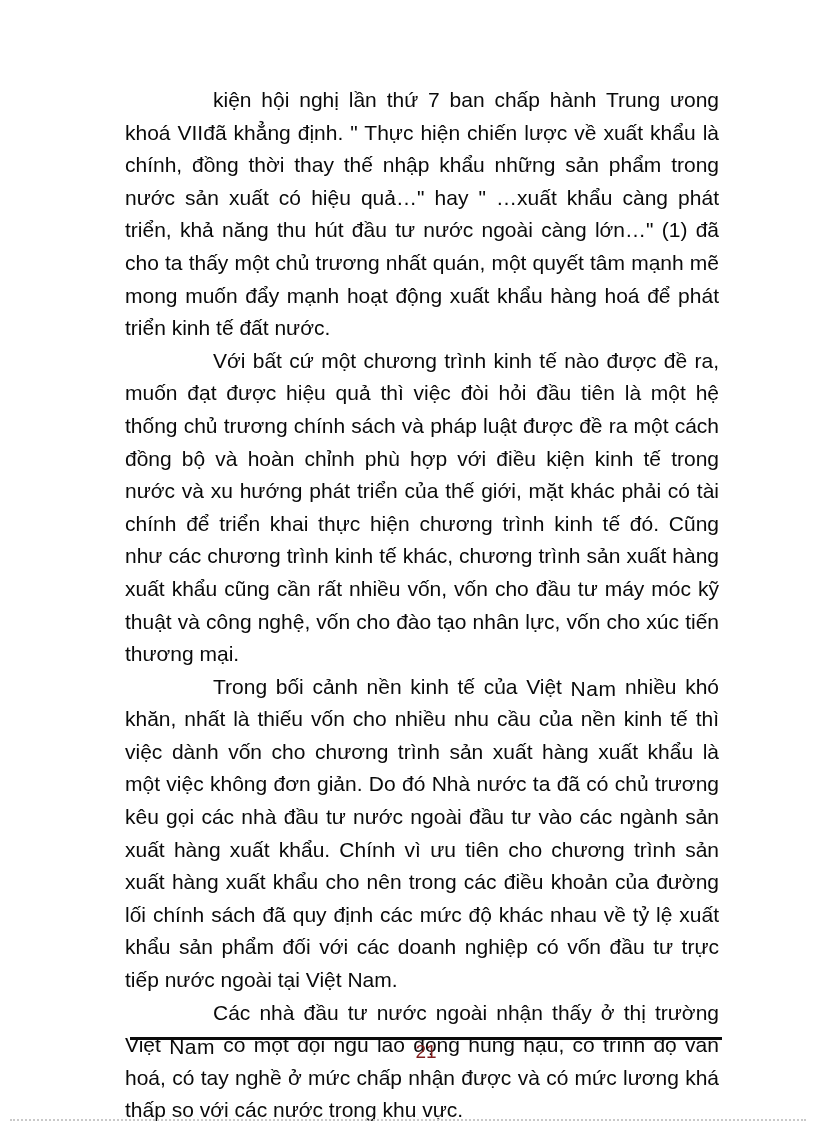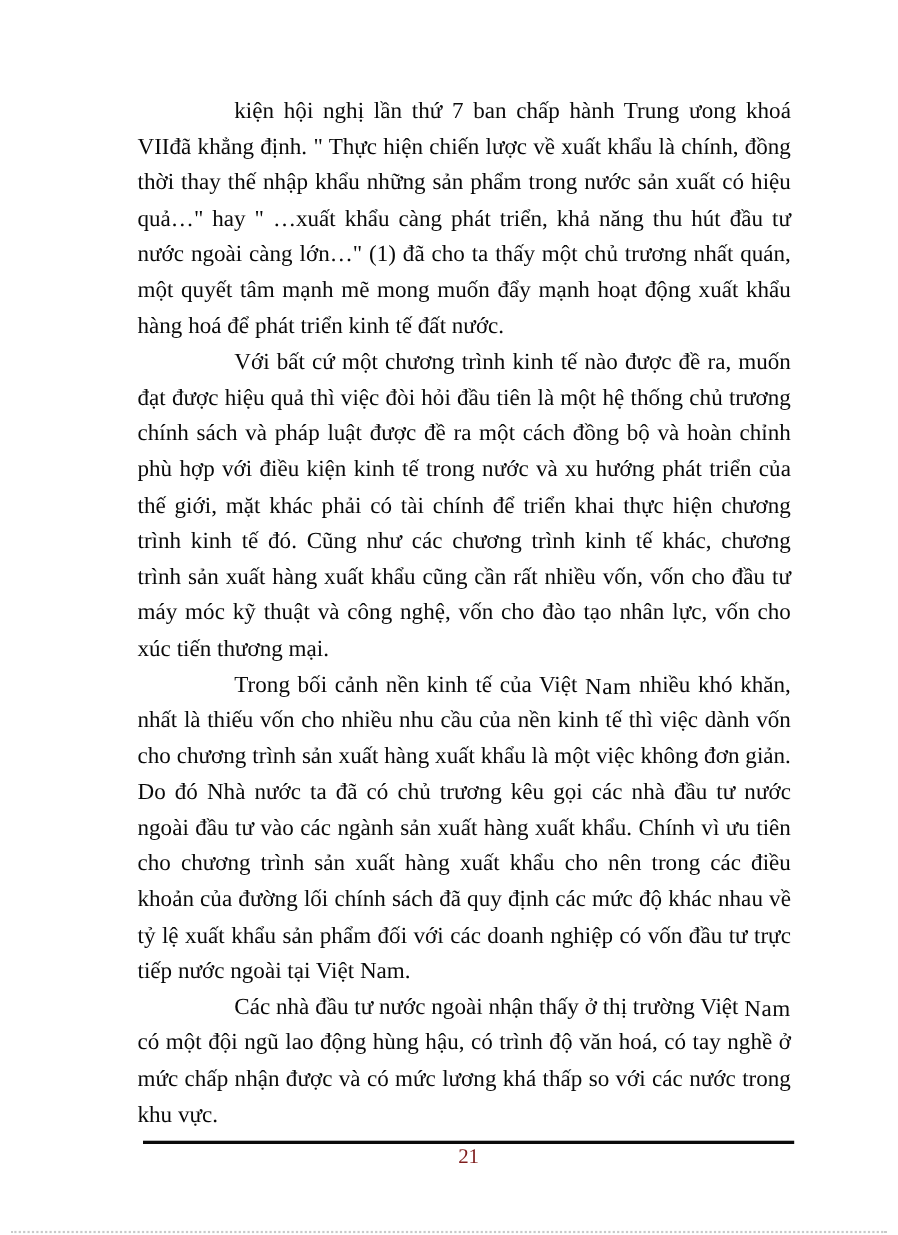--- a/index.html
+++ b/index.html
@@ -6,21 +6,21 @@
     margin: 0;
     padding: 0;
     background: #ffffff;
   }
   .page {
     position: relative;
     width: 816px;
     height: 1123px;
     background: #ffffff;
     overflow: hidden;
-    font-family: Liberation Serif, serif;
+    font-family: Liberation Sans, sans-serif;
     color: #000000;
   }
   .body-text {
     position: absolute;
     left: 125px;
     top: 84px;
     width: 594px;
     font-size: 21px;
     line-height: 32.6px;
     text-align: justify;

